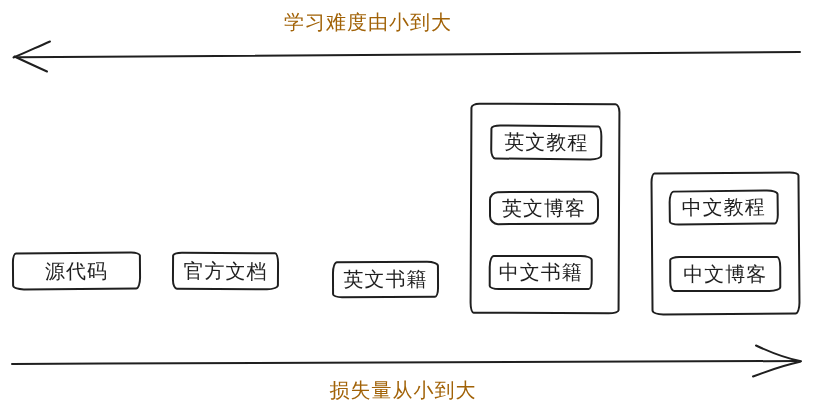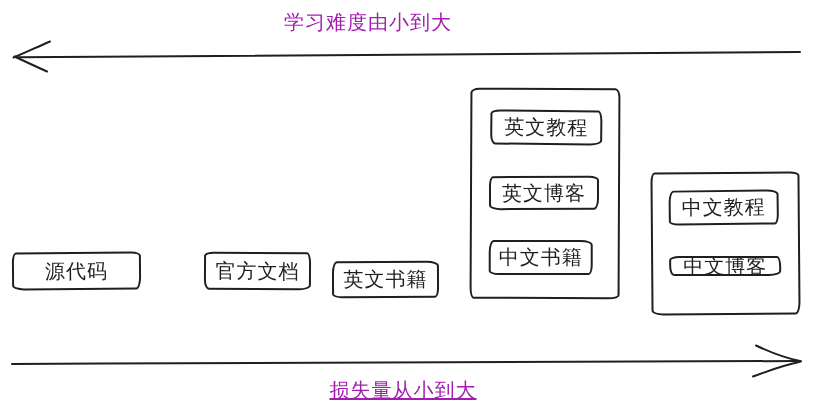--- a/index.html
+++ b/index.html
@@ -9,26 +9,26 @@
     height: 414px;
     background: #ffffff;
     font-family: "Liberation Sans", "DejaVu Sans", sans-serif;
     color: #1f1f1f;
     overflow: hidden;
   }
   .axis-label {
     position: absolute;
     font-size: 20px;
     letter-spacing: 1px;
-    color: #a21caf;
+    color: #a16207;
     white-space: nowrap;
     text-align: center;
   }
   .axis-label.top { top: 9px; left: 0; width: 736px; }
-  .axis-label.bottom { top: 377px; left: 0; width: 806px; text-decoration: underline; }
+  .axis-label.bottom { top: 377px; left: 0; width: 806px; }
 
   svg.arrow { position: absolute; left: 0; overflow: visible; }
   svg.arrow.top { top: 0; }
   svg.arrow.bottom { top: 335px; }
   svg.arrow path { fill: none; stroke: #1f1f1f; stroke-width: 2; stroke-linecap: round; }
 
   .sketch {
     position: absolute;
     box-sizing: border-box;
     border: 2px solid #1f1f1f;
@@ -42,32 +42,32 @@
     letter-spacing: 1px;
     white-space: nowrap;
   }
   
   .r1 { border-radius: 4px 10px 5px 12px / 10px 4px 12px 5px; transform: rotate(-0.45deg); }
   .r2 { border-radius: 10px 4px 12px 5px / 4px 11px 5px 10px; transform: rotate(0.35deg); }
   .r3 { border-radius: 5px 12px 4px 10px / 12px 5px 10px 4px; transform: rotate(-0.25deg); }
   .r4 { border-radius: 9px 5px 11px 4px / 5px 9px 4px 11px; transform: rotate(0.25deg); }
 
   .box-source   { left: 12px;  top: 252px; width: 129px; height: 38px; }
-  .box-official { left: 172px; top: 252px; width: 107px; height: 38px; margin-left: 32px; }
+  .box-official { left: 172px; top: 252px; width: 107px; height: 38px; }
   .box-enbook   { left: 332px; top: 253px; width: 107px; height: 37px; margin-top: 8px; }
 
-  .group-en { left: 470px; top: 88px; width: 150px; height: 211px; }
+  .group-en { left: 470px; top: 103px; width: 150px; height: 211px; }
   .group-cn { left: 651px; top: 172px; width: 149px; height: 143px; }
 
   .group-en .box-entut  { left: 18px; top: 20px;  width: 112px; height: 35px; }
-  .group-en .box-enblog { left: 17px; top: 86px;  width: 110px; height: 34px; }
+  .group-en .box-enblog { left: 17px; top: 86px;  width: 110px; height: 34px; border-radius: 9px; }
   .group-en .box-cnbook { left: 17px; top: 150px; width: 104px; height: 35px; }
 
   .group-cn .box-cntut  { left: 16px; top: 16px; width: 110px; height: 35px; }
-  .group-cn .box-cnblog { left: 16px; top: 82px; width: 112px; height: 20px; }
+  .group-cn .box-cnblog { left: 16px; top: 82px; width: 112px; height: 36px; }
 </style>
 </head>
 <body>
 
 <div class="stage">
 
   <div class="axis-label top">学习难度由小到大</div>
 
   <svg class="arrow top" width="813" height="85" viewBox="0 0 813 85" aria-hidden="true">
     <path d="M 800 52 C 600 53.5, 300 55.5, 17 57.2"></path>

